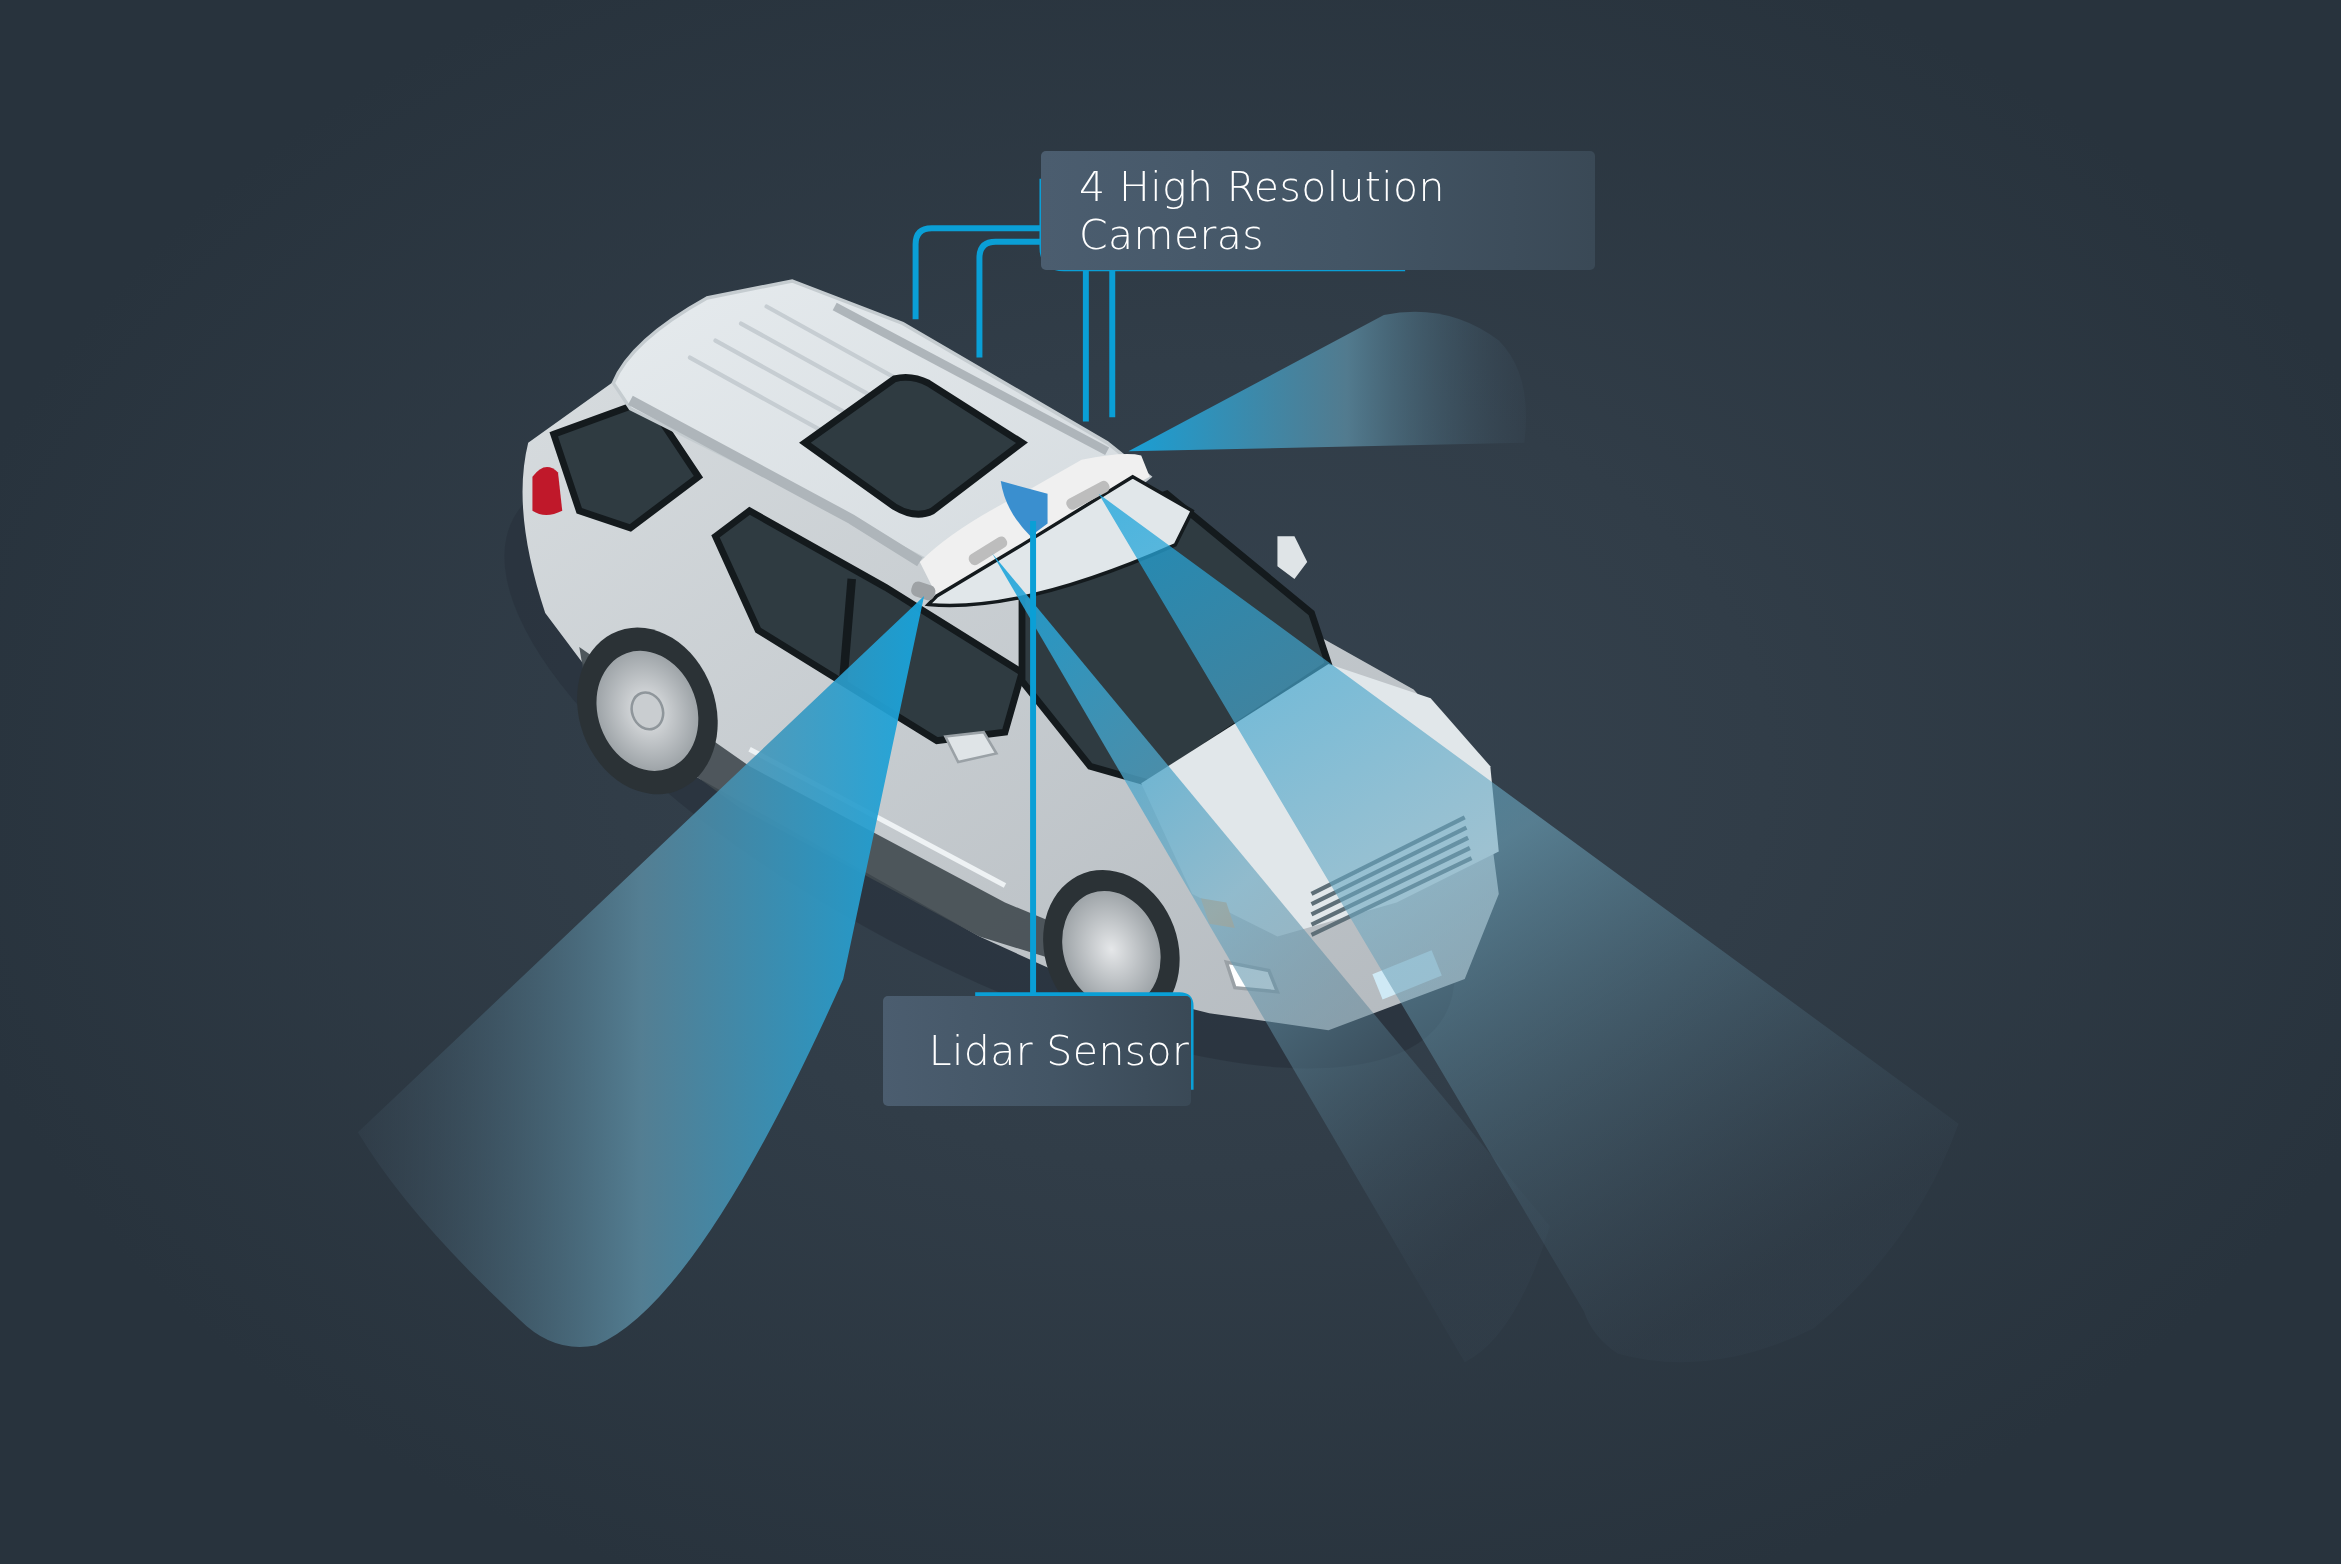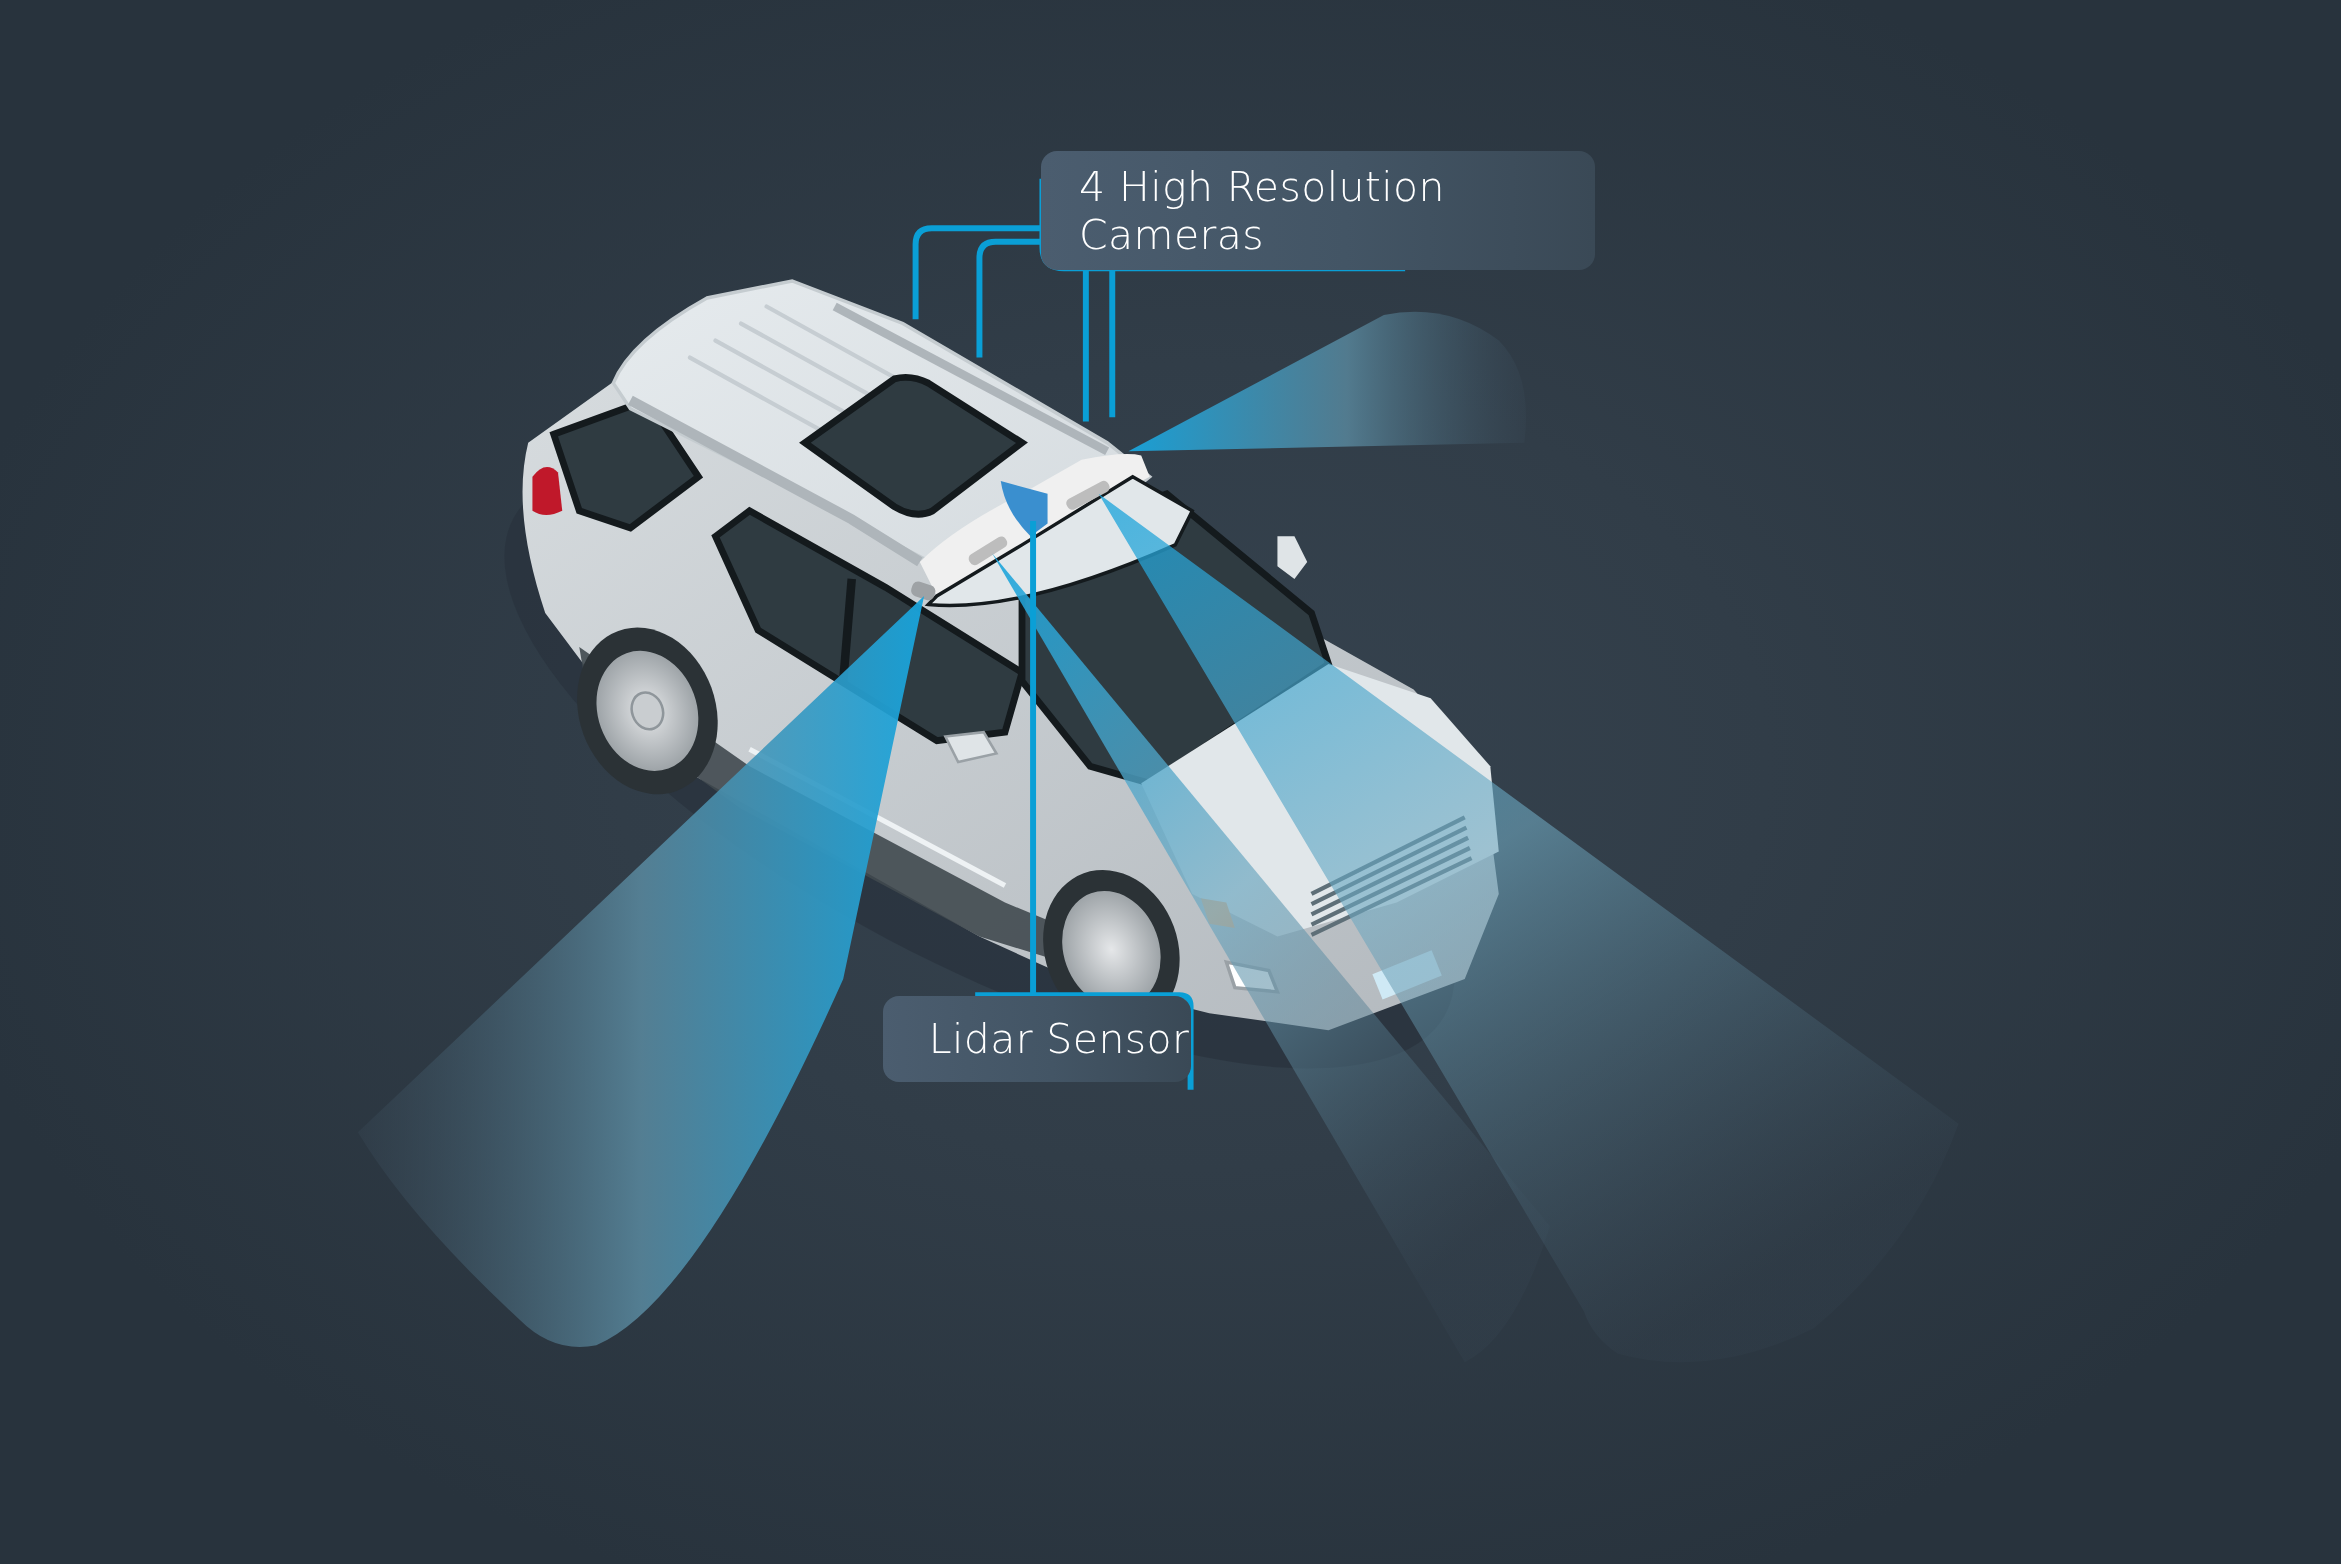--- a/index.html
+++ b/index.html
@@ -8,32 +8,32 @@
     background: #27323c;
     font-family: "DejaVu Sans", "Liberation Sans", sans-serif;
   }
   #stage {
     position: relative; width: 2342px; height: 1564px;
     background: radial-gradient(ellipse 1277px 894px at 1192px 766px, #36434f 0%, #313d48 45%, #28333d 100%);
   }
   #scene { position: absolute; left: 0; top: 0; width: 2342px; height: 1564px; }
   .callout {
     position: absolute;
-    border-radius: 16px;
+    border-radius: 5px;
     background: linear-gradient(90deg, #4b5d6f 0%, #435565 55%, #3a4956 100%);
     color: #ffffff;
     display: flex; align-items: center;
     box-sizing: border-box;
   }
   #cameras-callout {
     left: 1041px; top: 151px; width: 554px; height: 119px;
     padding-left: 38px; font-size: 41px; letter-spacing: 0.4px;
   }
   #lidar-callout {
-    left: 883px; top: 996px; width: 308px; height: 86px;
+    left: 883px; top: 996px; width: 308px; height: 110px;
     justify-content: center; font-size: 41px; letter-spacing: 0.4px; padding-left: 44px;
   }
   .callout-text { font-family: "DejaVu Sans", sans-serif; font-weight: 300; }
 </style>
 </head>
 <body>
 
 <div id="stage">
 
   <svg id="scene" viewBox="0 0 2750 1837" xmlns="http://www.w3.org/2000/svg">

